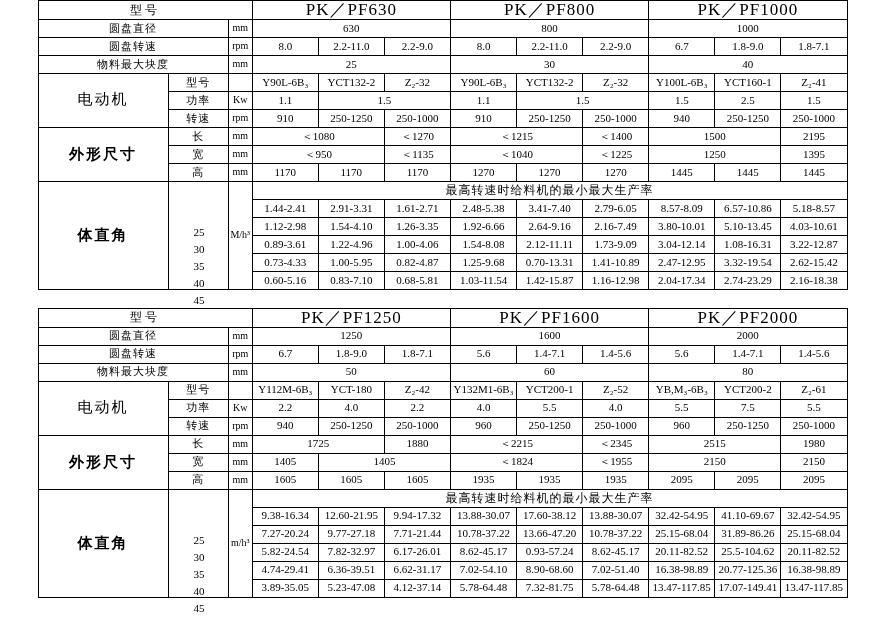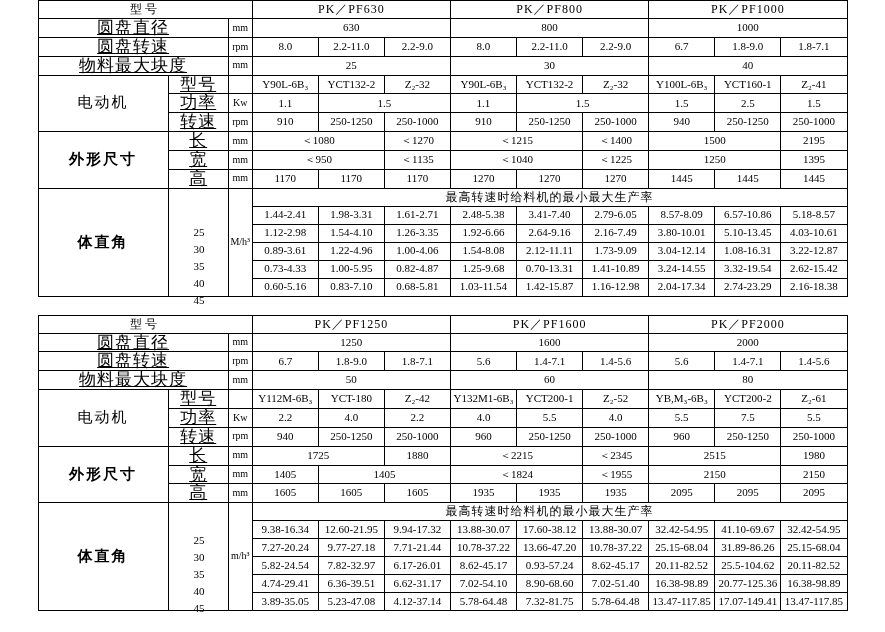--- a/index.html
+++ b/index.html
@@ -30,44 +30,43 @@
   table.spec td {
     border: 1px solid #000000;
     text-align: center;
     vertical-align: middle;
     padding: 0 1px;
     height: 17px;
     white-space: nowrap;
     overflow: hidden;
   }
   .lbl {
-    font-size: 17px;
+    font-size: 11px;
     letter-spacing: 1px;
-    text-decoration: underline;
   }
   .lbl-wide {
     font-size: 12px;
     letter-spacing: 3px;
   }
   .unit {
     font-size: 10px;
     text-align: left;
     padding-left: 3px;
   }
   .vert {
     font-size: 15px;
     letter-spacing: 2px;
   }
   .vert span {
     display: block;
     line-height: 1.25;
     font-weight: bold;
   }
   .modelhdr {
-    font-size: 12px;
+    font-size: 17px;
     letter-spacing: 1px;
   }
   .num {
     font-size: 11px;
     font-family: "Liberation Serif", serif;
   }
   .gap {
     height: 18px;
   }
   .tablewrap {
@@ -222,21 +221,21 @@
       <td rowspan="6" class="vert">
         <span>体直角</span>
       </td>
       <td rowspan="6" style="border-bottom:1px solid #000;"></td>
       <td rowspan="6" class="unit" style="vertical-align:middle;text-align:center;">M/h³</td>
       <td colspan="9" class="banner">最高转速时给料机的最小最大生产率</td>
     </tr>
 
     <tr>
       <td class="num">1.44-2.41</td>
-      <td class="num">1.98-3.31</td>
+      <td class="num">2.91-3.31</td>
       <td class="num">1.61-2.71</td>
       <td class="num">2.48-5.38</td>
       <td class="num">3.41-7.40</td>
       <td class="num">2.79-6.05</td>
       <td class="num">8.57-8.09</td>
       <td class="num">6.57-10.86</td>
       <td class="num">5.18-8.57</td>
     </tr>
     <tr>
       <td class="num">1.12-2.98</td>
@@ -260,21 +259,21 @@
       <td class="num">1.08-16.31</td>
       <td class="num">3.22-12.87</td>
     </tr>
     <tr>
       <td class="num">0.73-4.33</td>
       <td class="num">1.00-5.95</td>
       <td class="num">0.82-4.87</td>
       <td class="num">1.25-9.68</td>
       <td class="num">0.70-13.31</td>
       <td class="num">1.41-10.89</td>
-      <td class="num">3.24-14.55</td>
+      <td class="num">2.47-12.95</td>
       <td class="num">3.32-19.54</td>
       <td class="num">2.62-15.42</td>
     </tr>
     <tr>
       <td class="num">0.60-5.16</td>
       <td class="num">0.83-7.10</td>
       <td class="num">0.68-5.81</td>
       <td class="num">1.03-11.54</td>
       <td class="num">1.42-15.87</td>
       <td class="num">1.16-12.98</td>

